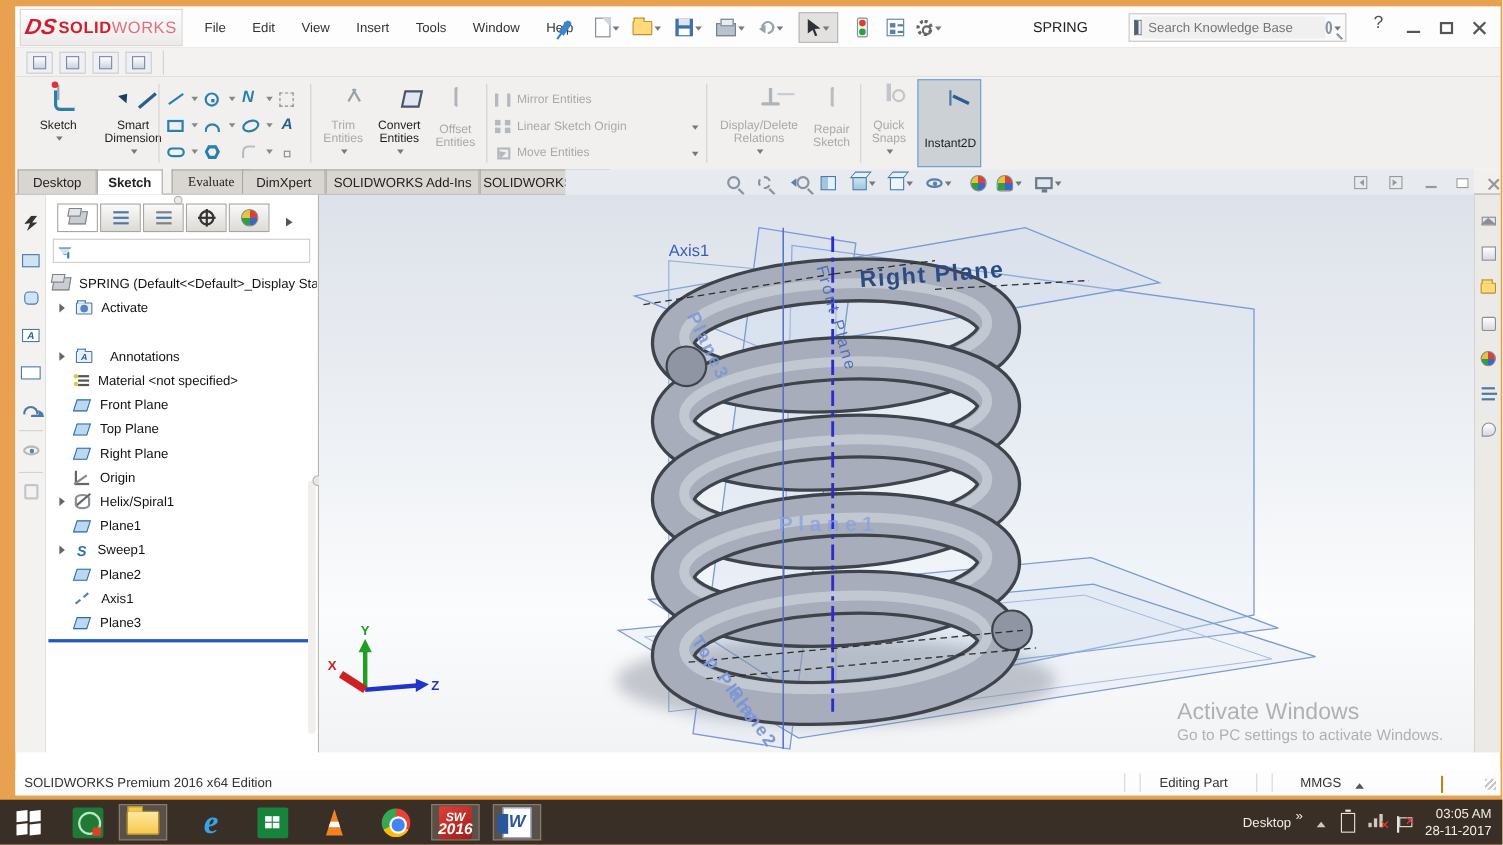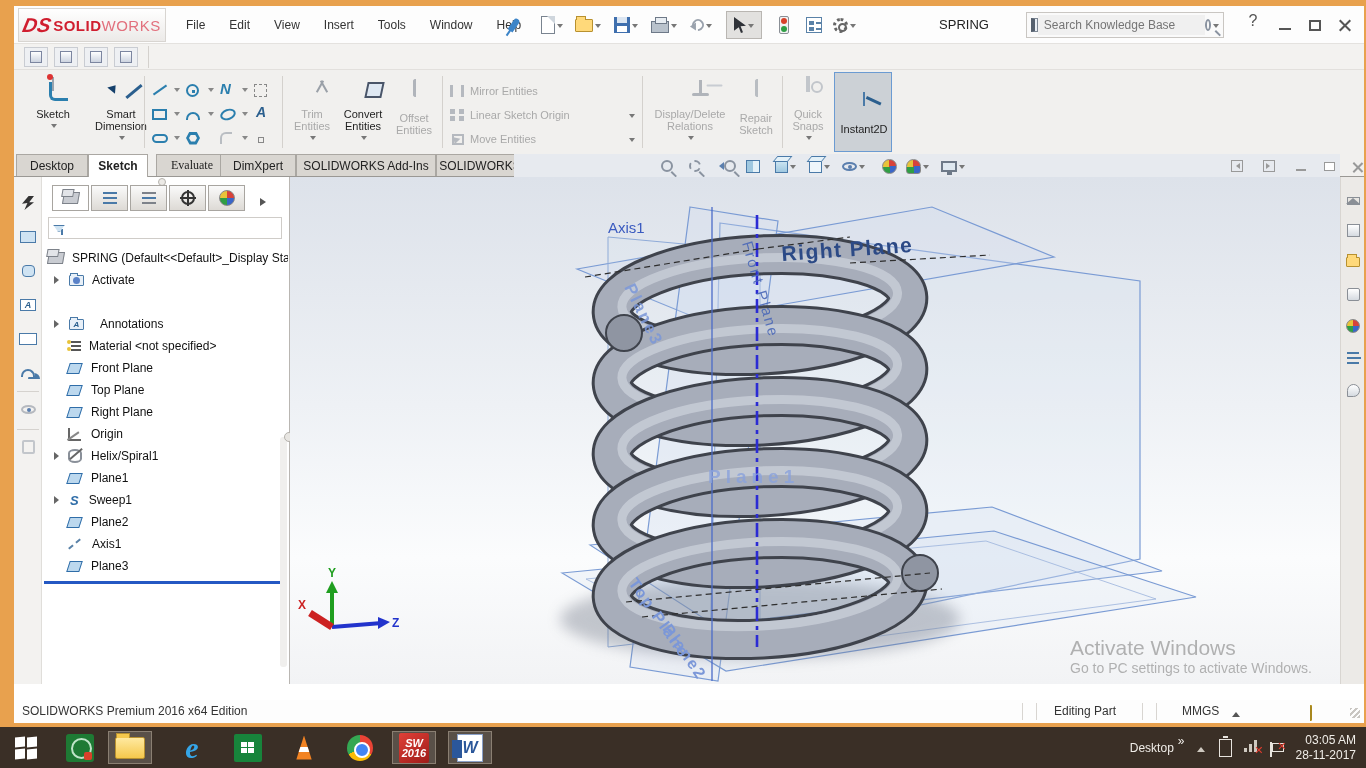--- a/index.html
+++ b/index.html
@@ -427,21 +427,21 @@
           <i class="caret"></i>
     </div>
 
     <div class="rbtn" style="left:778px;top:8px;width:0;"></div>
 
     <div class="rbtn" style="left:820px;top:10px;width:46px;">
       <i class="bigic"><i class="rapid-ic"></i></i>
           <span>Rapid Sketch</span>
     </div>
     <div id="instantbox">
-      <div class="rbtn" style="left:5px;top:20px;width:48px;color:#1e1e1e;">
+      <div class="rbtn" style="left:5px;top:10px;width:48px;color:#1e1e1e;gap:12px;">
         <i class="bigic"><i class="inst-ic"></i></i>
             <span>Instant2D</span>
       </div>
     </div>
   </div>
 
   <div id="tabbar">
     <div class="dtab" style="left:2px;width:72px;">Desktop</div>
     <div class="dtab active" style="left:74px;width:60px;">Sketch</div>
     <div class="dtab" style="left:142px;width:72px;font-family:Liberation Serif, serif;">Evaluate</div>
@@ -774,21 +774,21 @@
       </div>
   <div class="tb" style="left:282px;">
         <i class="vlc"></i>
       </div>
   <div class="tb" style="left:338px;">
         <i class="chrome"></i>
       </div>
   <div class="tb hl" style="left:392px;">
     <i class="swcube">
           <span>SW</span>
-          <span style="font-size:11px;">2016</span>
+          <span style="font-size:14px;">2016</span>
         </i>
   </div>
   <div class="tb hl" style="left:448px;">
         <i class="worddoc">
           <span>W</span>
         </i>
       </div>
   <div id="tray">
     <span>Desktop</span>
     <span style="margin:-14px 4px 0 4px;font-size:12px;">»</span>

